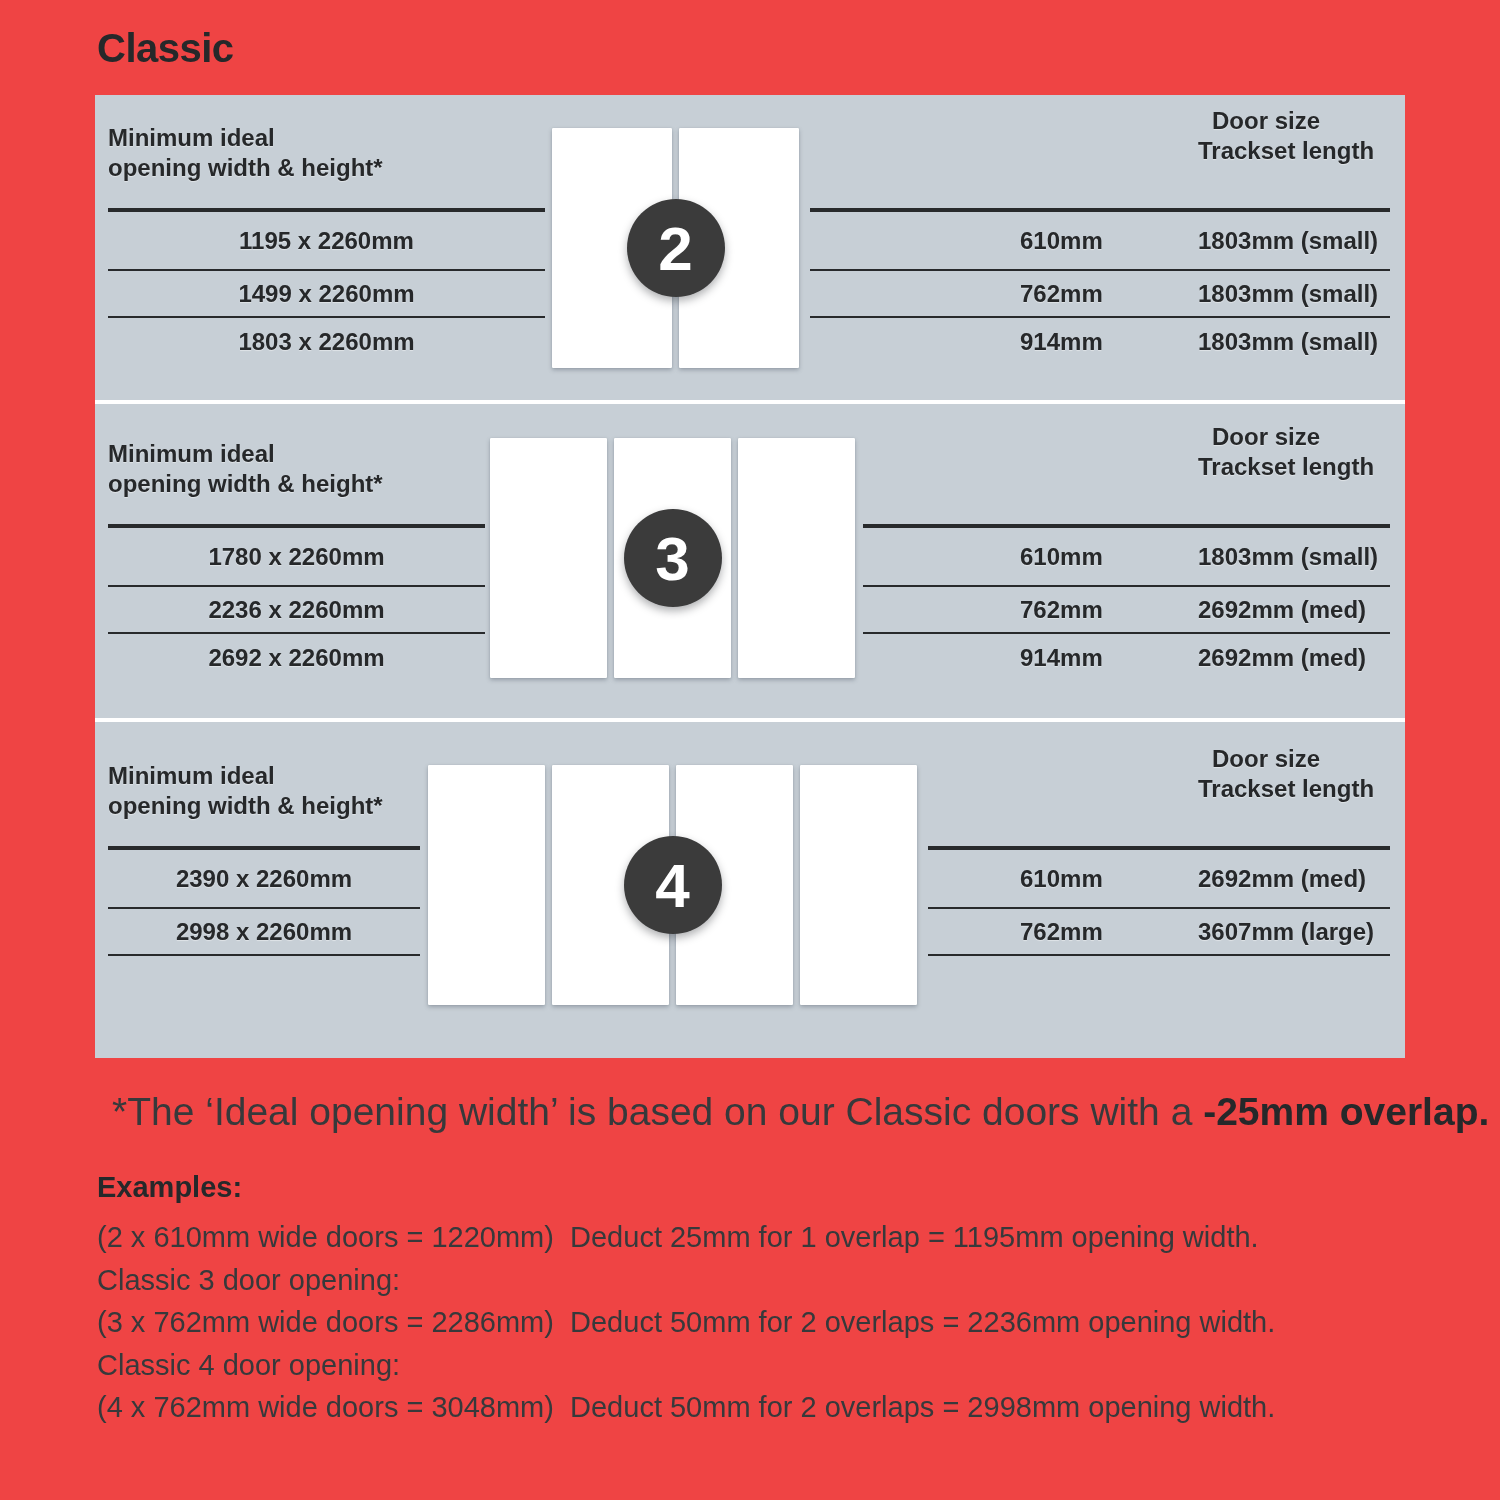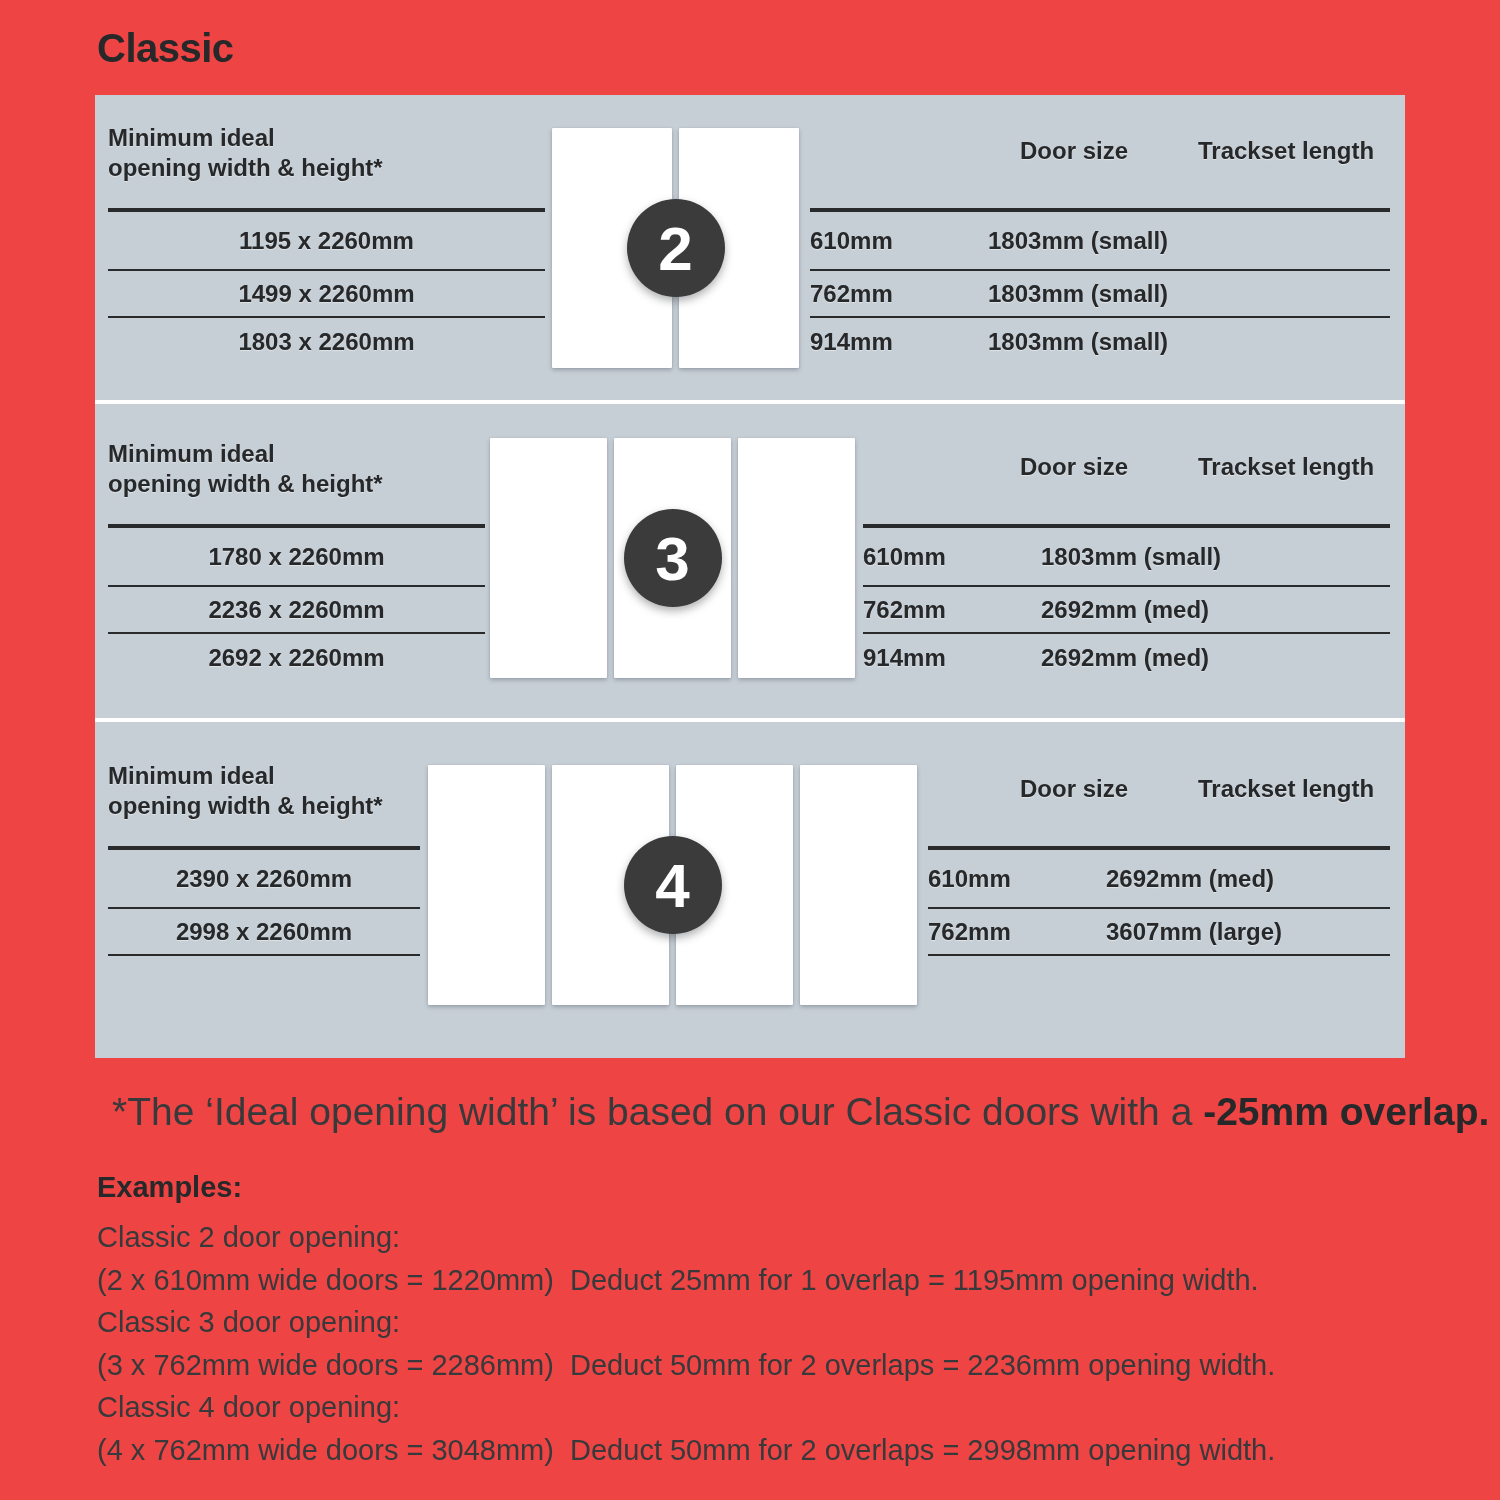--- a/index.html
+++ b/index.html
@@ -31,31 +31,31 @@
   .rt{position:absolute;right:15px;top:0;}
   .s1 .lt{width:437px;} .s1 .rt{width:580px;}
   .s2 .lt{width:377px;} .s2 .rt{width:527px;}
   .s3 .lt{width:312px;} .s3 .rt{width:462px;}
 
   .t-header{display:flex;flex-direction:column;justify-content:flex-end;
             padding-bottom:25px;border-bottom:4px solid var(--rule);}
   .s1 .t-header{height:117px;}
   .s2 .t-header{height:124px;}
   .s3 .t-header{height:128px;}
-  .rt .t-header{flex-direction:row;justify-content:flex-end;align-items:flex-end;
+  .rt .t-header{flex-direction:column;justify-content:flex-end;align-items:flex-end;
                 padding-bottom:42px;}
 
   .panel-text{font-size:24px;font-weight:700;color:var(--text_dark);
               line-height:30px;text-shadow:0 1px 1px rgba(255,255,255,0.45);}
 
   .row{display:flex;align-items:center;height:47px;
        border-bottom:2px solid var(--rule);justify-content:center;}
   .row.first{height:59px;}
   .s1 .row.last,.s2 .row.last{border-bottom:none;}
-  .rt .row{justify-content:flex-start;}
+  .rt .row{justify-content:flex-end;}
   .cell{display:inline-block;}
   .cd{width:178px;}
   .ct{width:192px;}
 
   
   .diagram{position:absolute;display:flex;gap:7px;height:240px;}
   .s1 .diagram{left:457px;top:33px;}
   .s2 .diagram{left:395px;top:34px;}
   .s3 .diagram{left:333px;top:43px;}
   .door{height:240px;background:#ffffff;border-radius:1px;
@@ -211,21 +211,20 @@
         </div>
       </div>
     </section>
 
   </div>
 
   <p class="footnote"><span>*The ‘Ideal opening width’ is based on our Classic doors with a </span><span class="bold">-25mm overlap.</span></p>
 
   <div class="examples">
     <div class="examples-heading">Examples:</div>
-    <div class="example-line">Classic 2 door opening:</div>
     <div class="example-line">(2 x 610mm wide doors = 1220mm)  Deduct 25mm for 1 overlap = 1195mm opening width.</div>
     <div class="example-line">Classic 3 door opening:</div>
     <div class="example-line">(3 x 762mm wide doors = 2286mm)  Deduct 50mm for 2 overlaps = 2236mm opening width.</div>
     <div class="example-line">Classic 4 door opening:</div>
     <div class="example-line">(4 x 762mm wide doors = 3048mm)  Deduct 50mm for 2 overlaps = 2998mm opening width.</div>
   </div>
 
 </div>
 
 </body></html>

